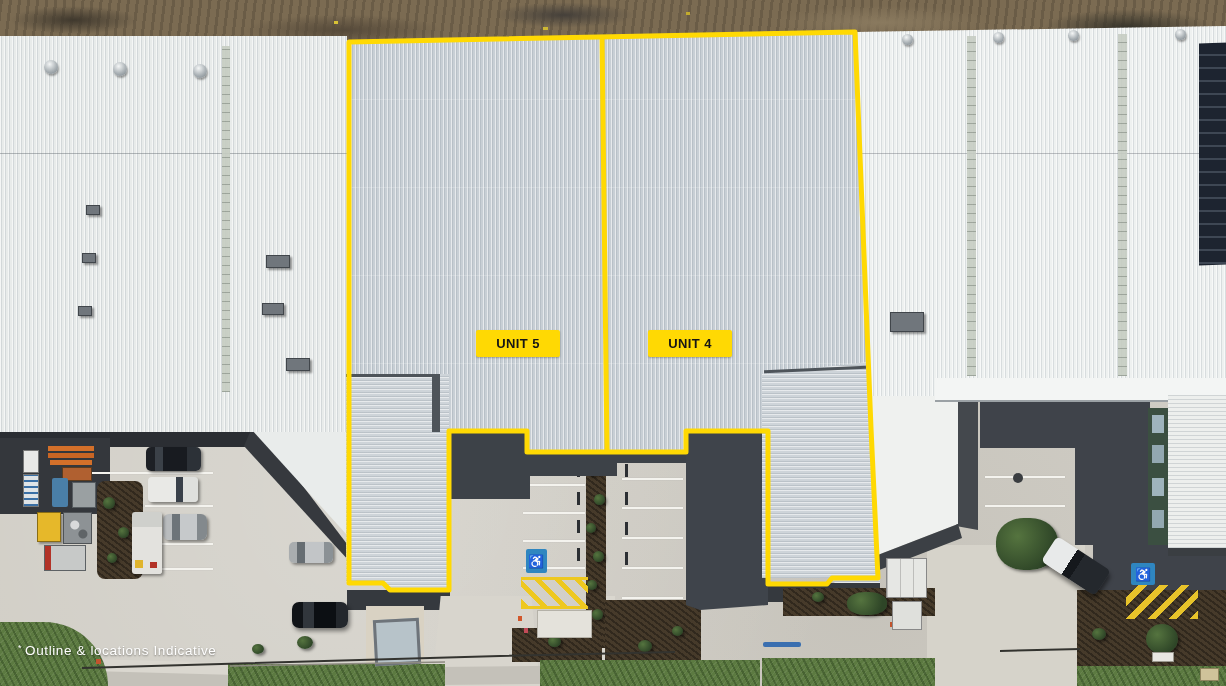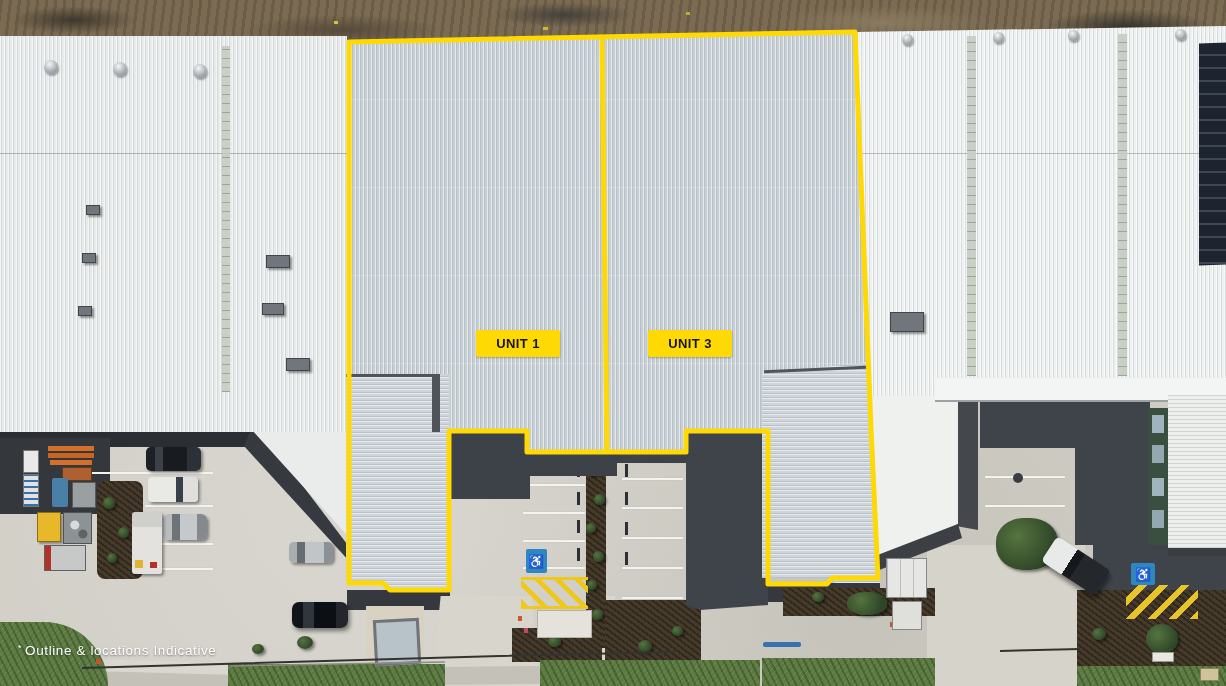--- a/index.html
+++ b/index.html
@@ -225,23 +225,23 @@
   <div class="a corr-h" style="left:762px;top:362px;width:118px;height:221px;background-color:#ced4d9;
        clip-path:polygon(0 12px,106px 0,118px 221px,73px 221px,68px 216px,0 216px);"></div>
   <div class="a" style="left:764px;top:368px;width:102px;height:3px;background:#4e545a;transform:rotate(-2.5deg);"></div>
 
   <svg width="1226" height="686" viewBox="0 0 1226 686">
     <path d="M349,42 L855,32 L871,428 L878,578 L832,578 L827,584 L768,584 L768,431 L686,431 L686,452 L527,452 L527,431 L449,431 L449,590 L390,590 L383,583 L349,583 Z" fill="none" stroke="#ffd903" stroke-width="5" stroke-linejoin="round"></path>
     <line x1="602" y1="35" x2="607" y2="450" stroke="#ffd903" stroke-width="5"></line>
   </svg>
 
   <div class="a unit-label" style="left:476px;top:330px;width:84px;height:27px;">
-    <span>UNIT 1</span>
+    <span>UNIT 5</span>
   </div>
   <div class="a unit-label" style="left:648px;top:330px;width:84px;height:27px;">
-    <span>UNIT 3</span>
+    <span>UNIT 4</span>
   </div>
 
   <div class="a" id="disclaimer" style="left:18px;top:643px;">
     <span class="mark">*</span><span>Outline &amp; locations Indicative</span>
   </div>
 
 </div>
 
 </body></html>

